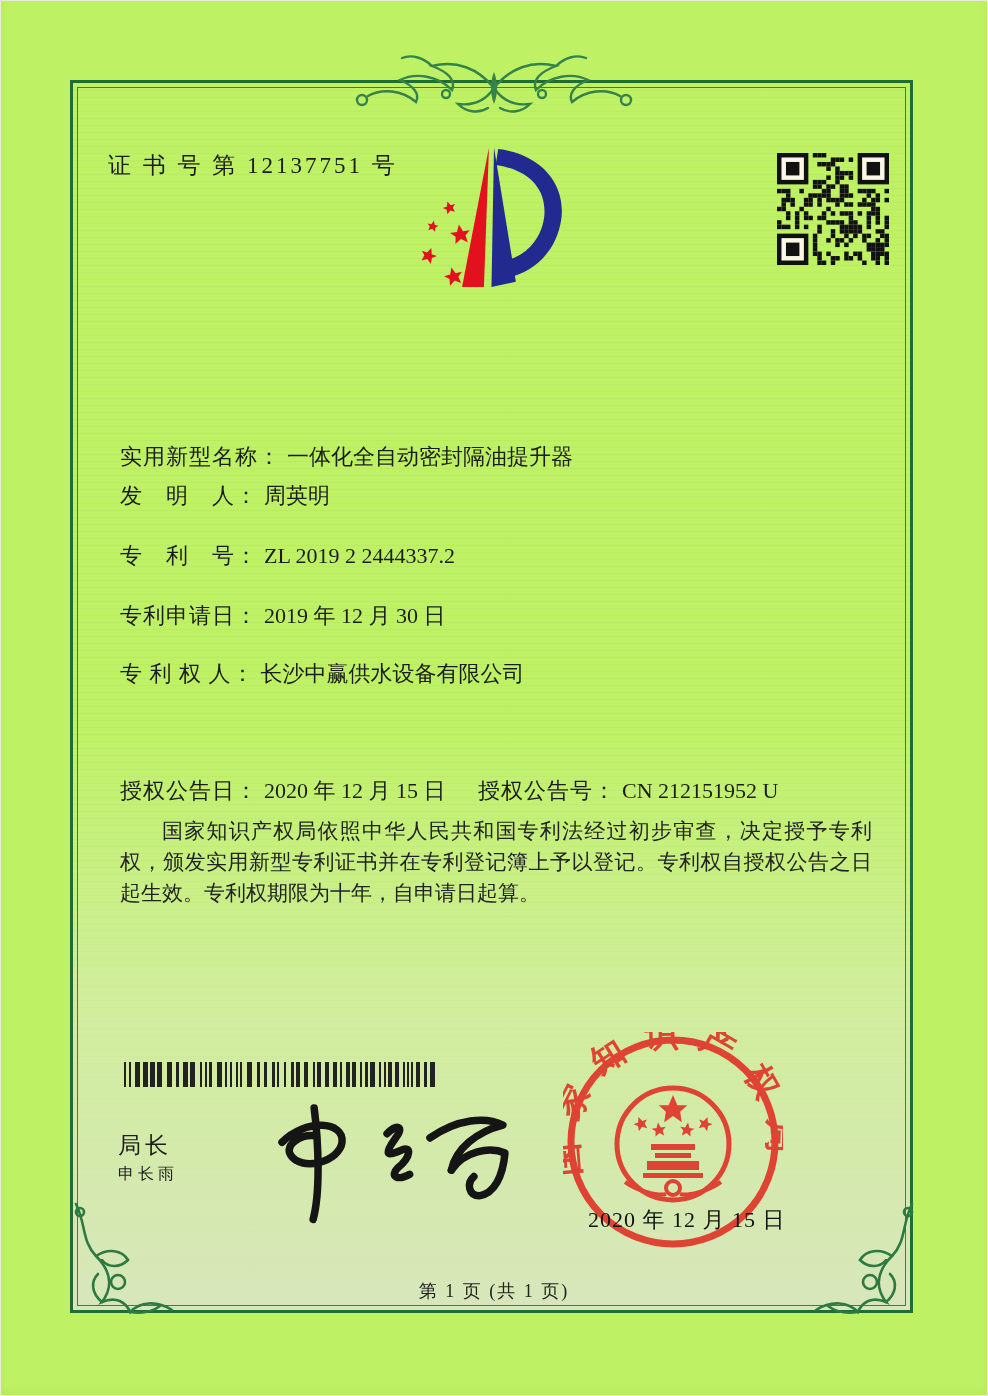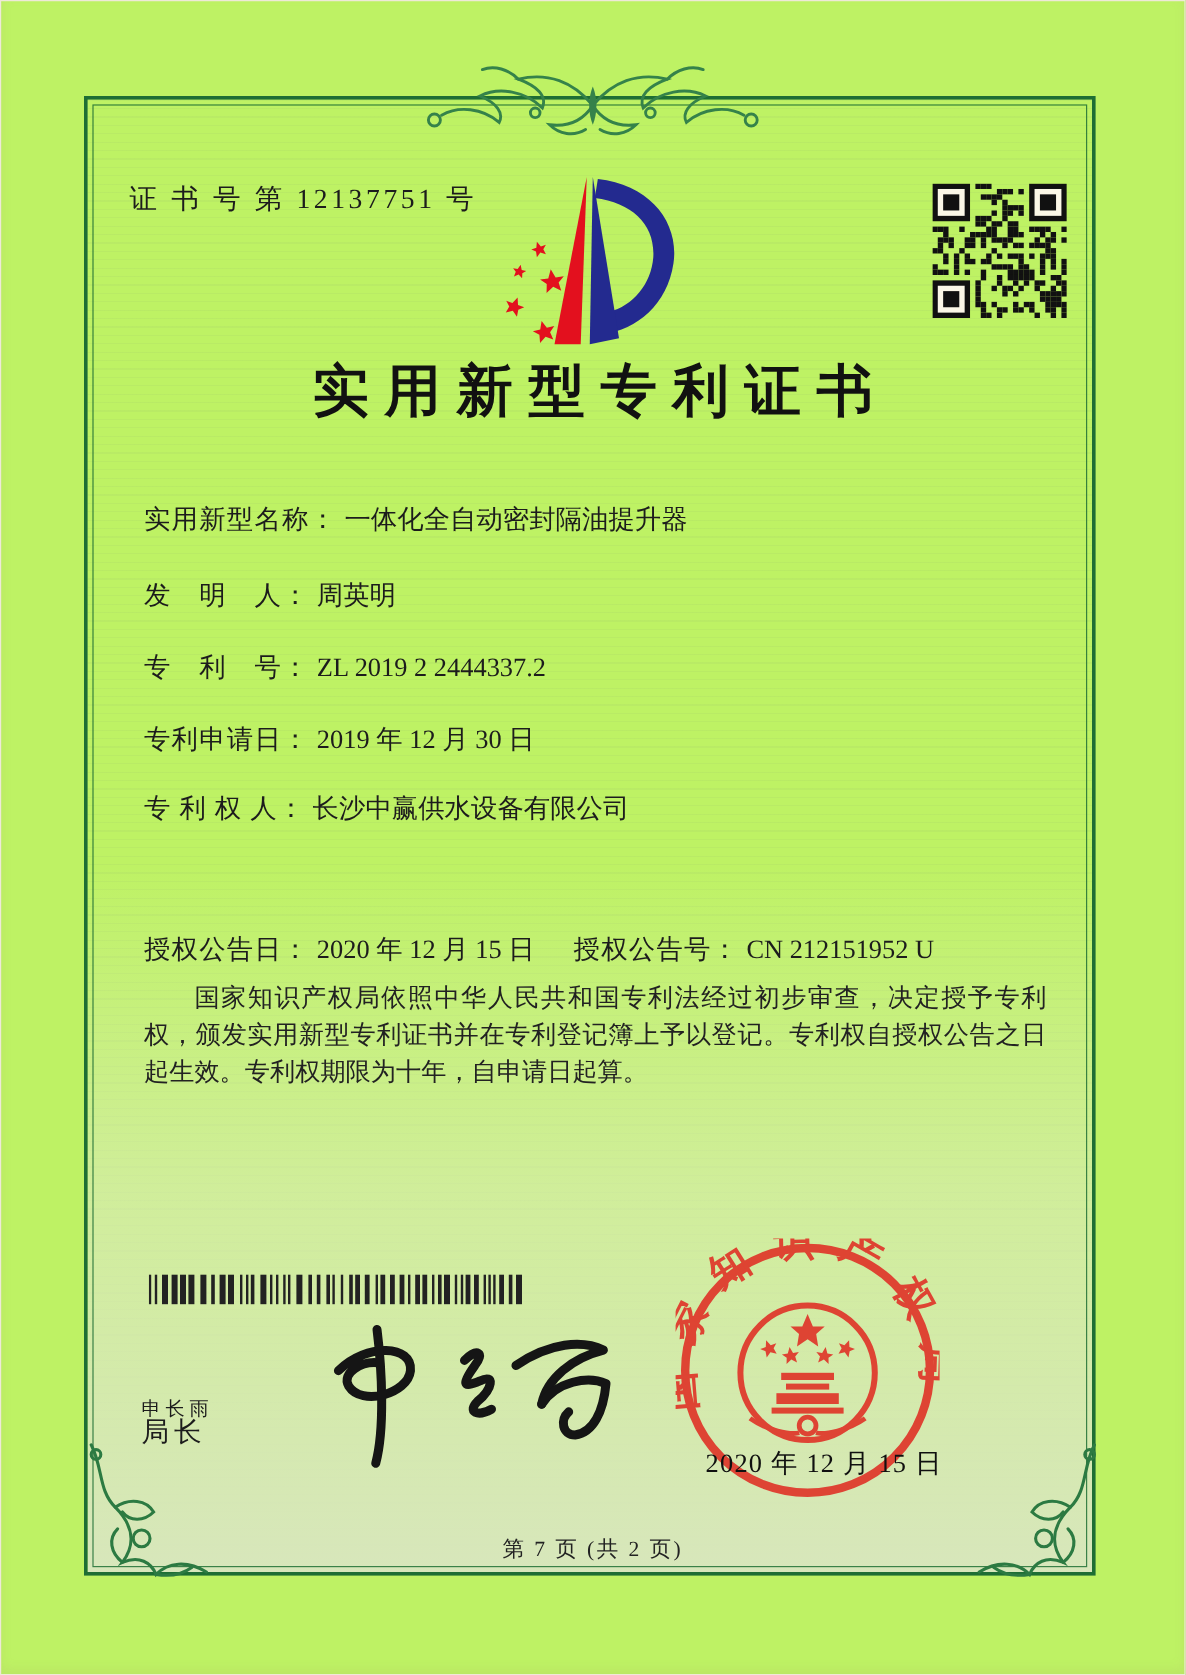--- a/index.html
+++ b/index.html
@@ -24,21 +24,21 @@
   }
   .abs{position:absolute;}
   .cert-no{left:108px;top:150px;font-size:23px;letter-spacing:3px;}
   .title{left:0;top:295px;width:100%;text-align:center;font-size:47px;font-weight:700;letter-spacing:13px;text-indent:13px;color:#111;}
   .field-row{left:120px;width:770px;font-size:22px;white-space:nowrap;}
   .flabel{letter-spacing:1px;}
   .fvalue{margin-left:6px;}
   .grant2{position:absolute;left:358px;top:0;}
   .paras{left:120px;top:816px;width:752px;font-size:21px;line-height:31px;text-align:justify;color:#222;}
   .paras p{margin:0 0 6px 0;text-indent:2em;}
-  .signer-title{left:118px;top:1130px;font-size:23px;letter-spacing:4px;margin-top:48px;}
+  .signer-title{left:118px;top:1130px;font-size:23px;letter-spacing:4px;}
   .signer-name{left:118px;top:1144px;font-size:16px;letter-spacing:4px;margin-top:20px;}
   .seal-date{left:588px;top:1205px;width:200px;font-size:22px;letter-spacing:1px;color:#101010;}
   .page-num{left:0;top:1279px;width:100%;text-align:center;font-size:18px;letter-spacing:2px;color:#222;}
   .back-note{left:0;top:1334px;width:100%;text-align:center;font-size:20px;letter-spacing:5px;color:#333;}
   svg{display:block;}
 </style>
 </head>
 <body>
 
 <div class="paper">
@@ -300,23 +300,22 @@
       <rect x="4" y="4" width="20" height="20" fill="#fbf7e7"></rect>
       <rect x="8" y="8" width="12" height="12" fill="#111"></rect>
       <rect x="72" y="0" width="28" height="28" fill="#111"></rect>
       <rect x="76" y="4" width="20" height="20" fill="#fbf7e7"></rect>
       <rect x="80" y="8" width="12" height="12" fill="#111"></rect>
       <rect x="0" y="72" width="28" height="28" fill="#111"></rect>
       <rect x="4" y="76" width="20" height="20" fill="#fbf7e7"></rect>
       <rect x="8" y="80" width="12" height="12" fill="#111"></rect>
     </svg>
 
-  <div class="abs title">实用新型专利证书</div>
-
-  <div class="abs field-row" style="top:418px">
+
+  <div class="abs field-row" style="top:442px">
     <span class="flabel">实用新型名称：</span><span class="fvalue">一体化全自动密封隔油提升器</span>
   </div>
   <div class="abs field-row" style="top:481px">
     <span class="flabel">发　明　人：</span><span class="fvalue">周英明</span>
   </div>
   <div class="abs field-row" style="top:541px">
     <span class="flabel">专　利　号：</span><span class="fvalue">ZL 2019 2 2444337.2</span>
   </div>
   <div class="abs field-row" style="top:601px">
     <span class="flabel">专利申请日：</span><span class="fvalue">2019 年 12 月 30 日</span>
@@ -417,15 +416,15 @@
         <rect x="92" y="121" width="36" height="5" stroke="none"></rect>
         <rect x="84" y="129" width="52" height="9" stroke="none"></rect>
         <rect x="80" y="141" width="60" height="5" stroke="none"></rect>
         <circle cx="110" cy="156" r="7" fill="none" stroke-width="4"></circle>
         <path d="M62,150 C76,160 96,164 103,162 M158,150 C144,160 124,164 117,162" fill="none" stroke-width="4"></path>
       </g>
     </g>
   </svg>
   <div class="abs seal-date">2020 年 12 月 15 日</div>
 
-  <div class="abs page-num">第 7 页 (共 2 页)</div>
+  <div class="abs page-num">第 1 页 (共 1 页)</div>
 
 </div>
 
 </body></html>

